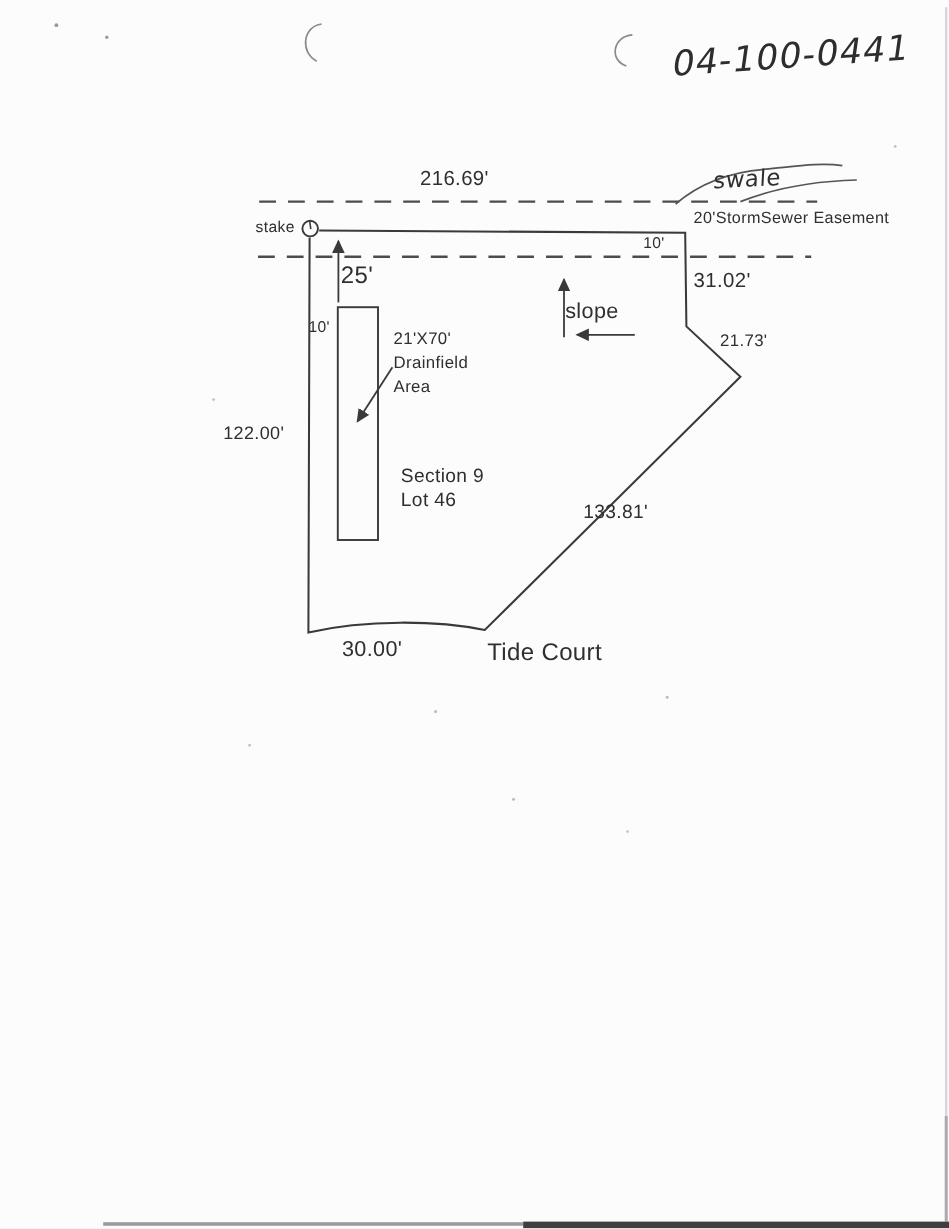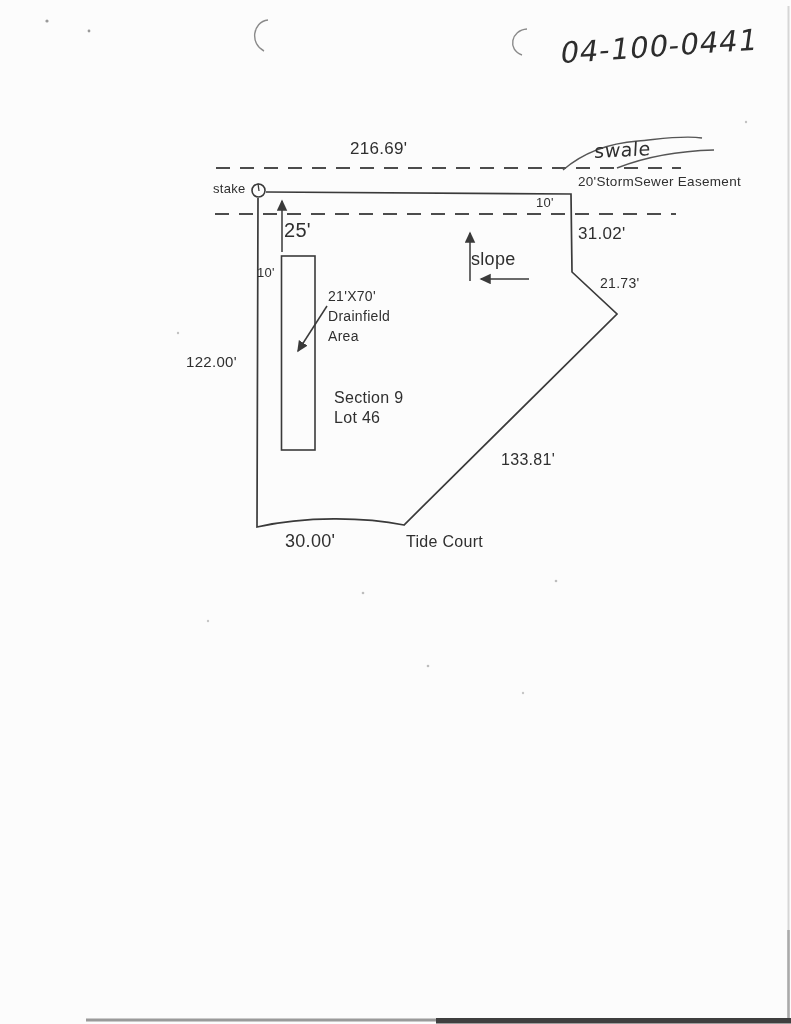--- a/index.html
+++ b/index.html
@@ -103,31 +103,31 @@
   <div class="lbl lbl-print" style="left:578px;top:224px;font-size:17px;">31.02'</div>
 
   <div class="lbl lbl-print" style="left:284px;top:219px;font-size:20px;">25'</div>
 
   <div class="lbl lbl-print" style="left:257px;top:265px;font-size:13px;">10'</div>
 
   <div class="lbl lbl-print" style="left:471px;top:249px;font-size:18px;">slope</div>
 
   <div class="lbl lbl-print" style="left:600px;top:275px;font-size:14px;">21.73'</div>
 
-  <div class="lbl lbl-print drainfield-note" style="left:328px;top:286px;font-size:14px;">
+  <div class="lbl lbl-print drainfield-note" style="left:328px;top:272px;font-size:14px;">
     <div>21'X70'</div>
     <div>Drainfield</div>
     <div>Area</div>
   </div>
 
   <div class="lbl lbl-print" style="left:186px;top:353px;font-size:15px;">122.00'</div>
 
   <div class="lbl lbl-print" style="left:334px;top:389px;font-size:16px;">Section 9</div>
 
   <div class="lbl lbl-print" style="left:334px;top:409px;font-size:16px;">Lot 46</div>
 
-  <div class="lbl lbl-print" style="left:501px;top:419px;font-size:16px;margin-top:32px;">133.81'</div>
+  <div class="lbl lbl-print" style="left:486px;top:419px;font-size:16px;">133.81'</div>
 
   <div class="lbl lbl-print" style="left:285px;top:531px;font-size:18px;">30.00'</div>
 
-  <div class="lbl lbl-print" style="left:406px;top:533px;font-size:16px;">Tide Court</div>
+  <div class="lbl lbl-print" style="left:406px;top:533px;font-size:20px;">Tide Court</div>
 
 </div>
 
 </body></html>

